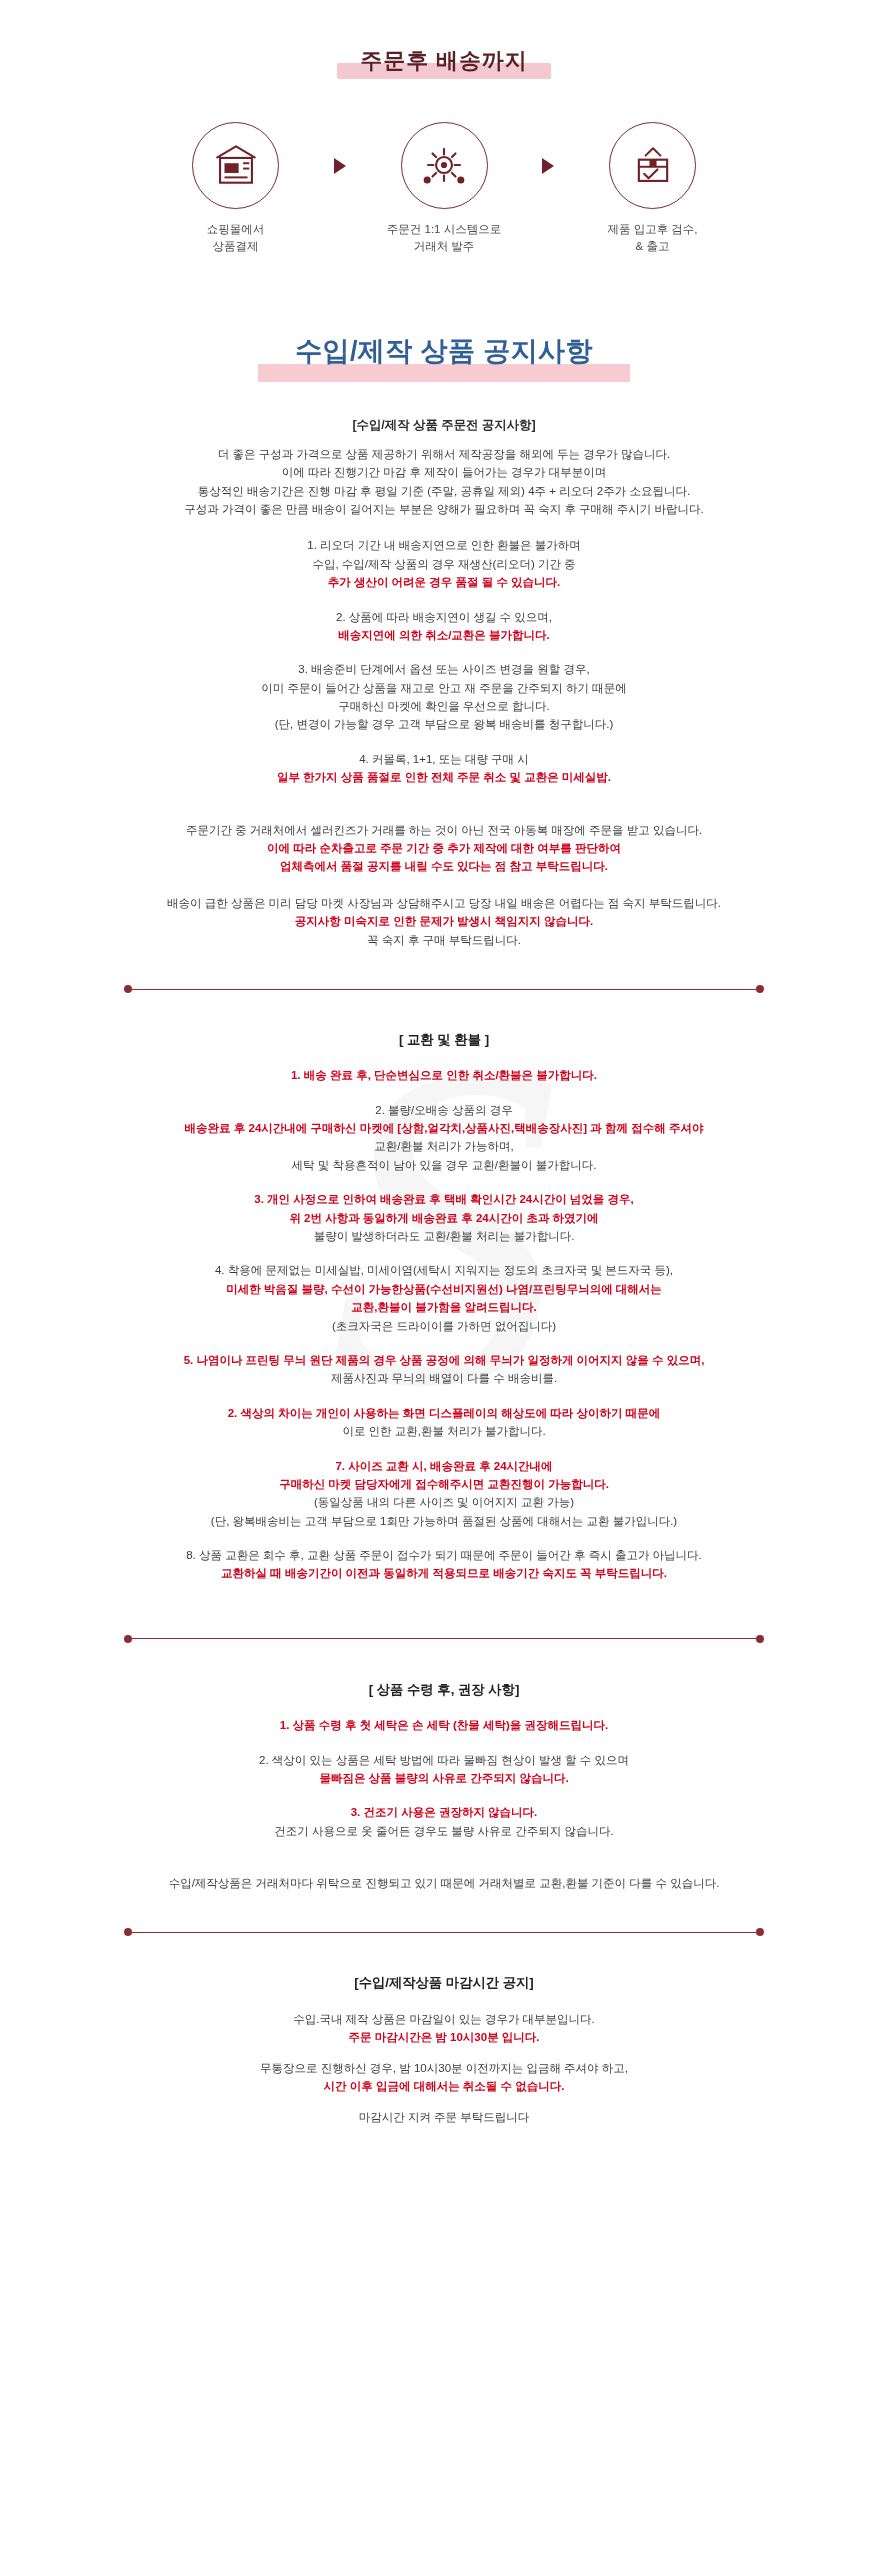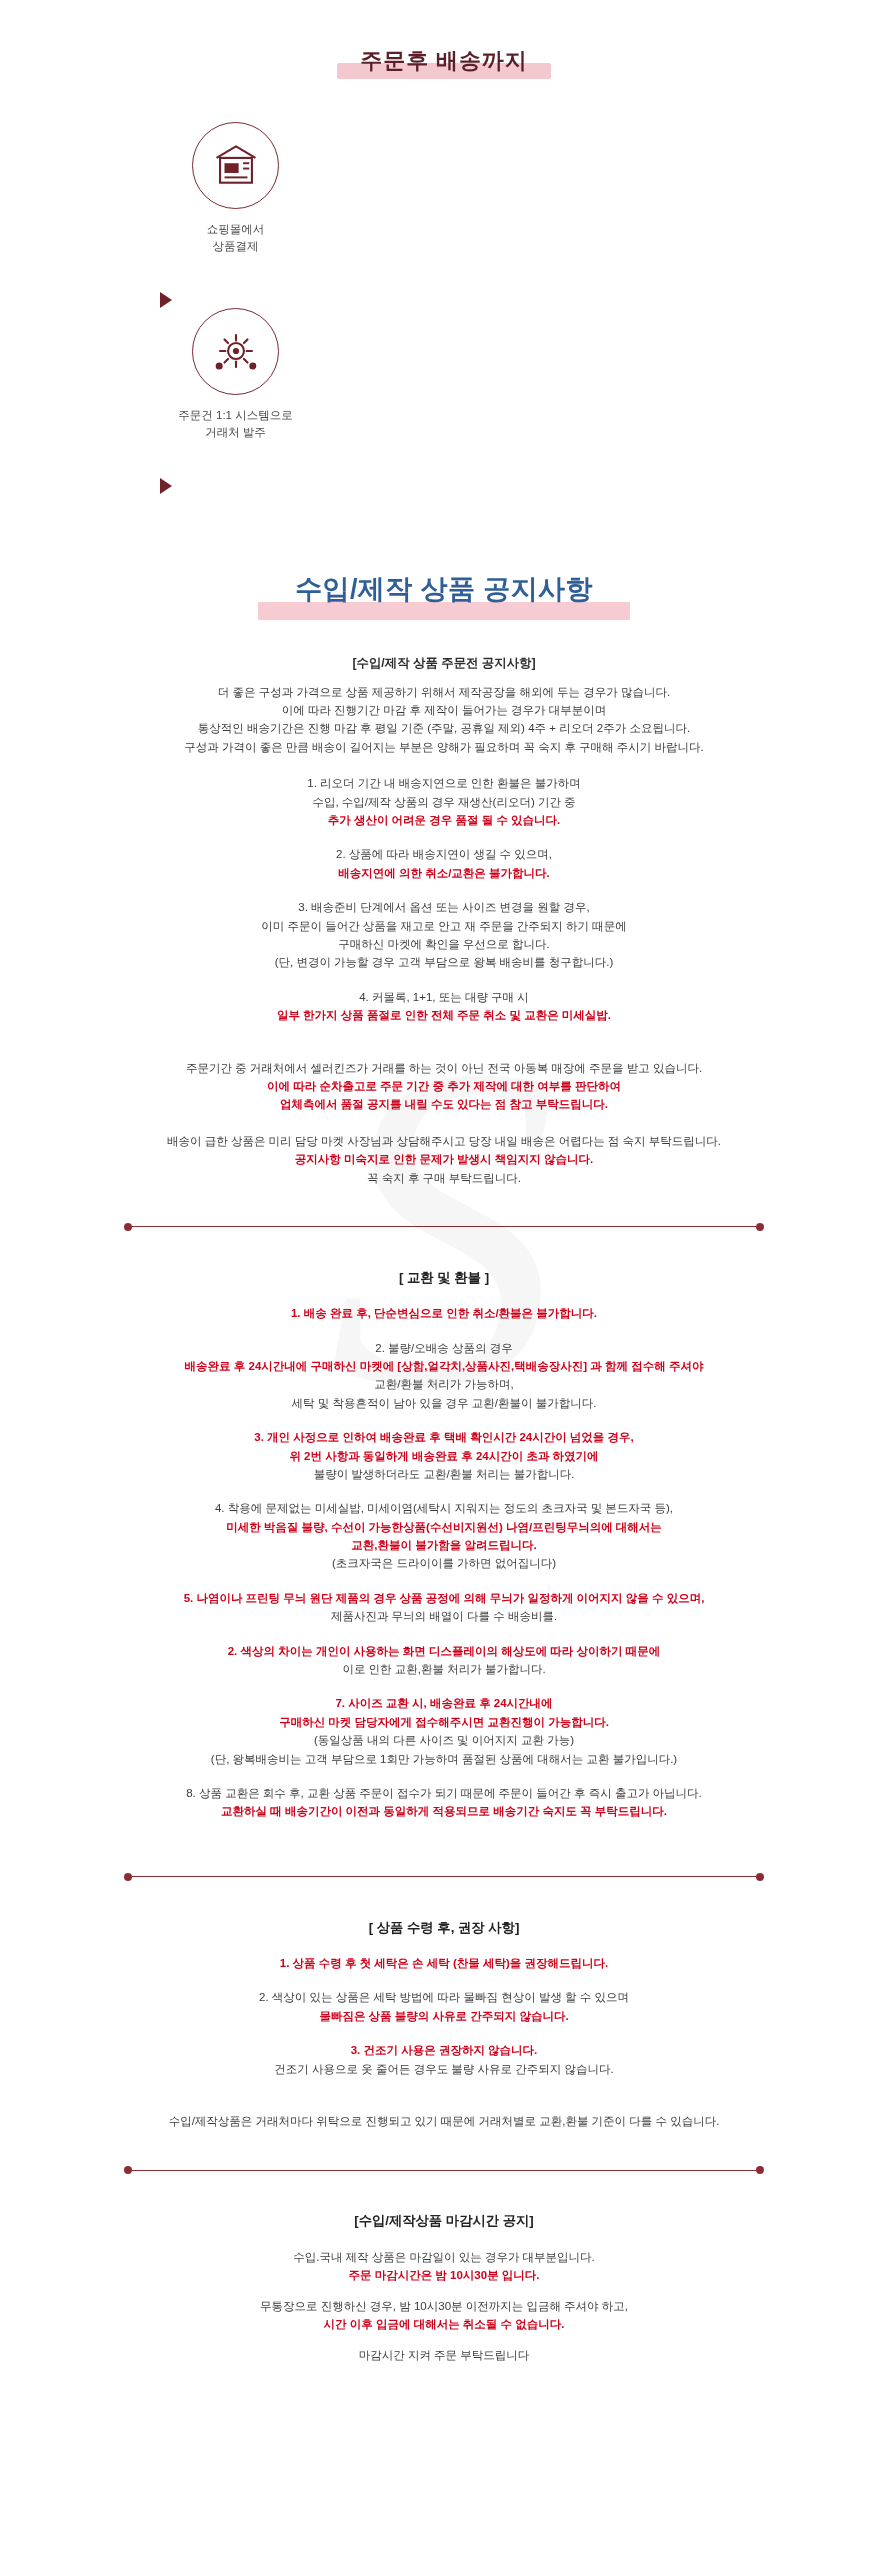--- a/index.html
+++ b/index.html
@@ -68,21 +68,20 @@
     letter-spacing: 0.9px;
   }
 
   
   .steps {
     margin: 37px auto 0 auto;
     width: 568px;
     display: flex;
     align-items: flex-start;
     justify-content: space-between;
-    flex-direction: column;
   }
   .step {
     width: 151px;
     text-align: center;
   }
   .circle {
     width: 85px;
     height: 85px;
     margin: 0 auto 12.4px auto;
     border: 1.8px solid #7a2a33;
@@ -232,20 +231,33 @@
             <circle cx="9" cy="43" r="4" fill="#6f2229"></circle>
             <circle cx="47" cy="43" r="4" fill="#6f2229"></circle>
           </svg>
         </div>
         <div class="step-label">주문건 1:1 시스템으로
 거래처 발주</div>
       </div>
 
       <div class="arrow"></div>
 
+      <div class="step">
+        <div class="circle">
+          <svg width="50" height="46" viewBox="0 0 56 52">
+            <rect x="12" y="20" width="32" height="24" fill="none" stroke="#6f2229" stroke-width="2.4"></rect>
+            <line x1="12" y1="28" x2="44" y2="28" stroke="#6f2229" stroke-width="2.2"></line>
+            <rect x="24" y="20" width="8" height="8" fill="#6f2229"></rect>
+            <path d="M19 16 L28 7 L37 16" fill="none" stroke="#6f2229" stroke-width="2.2" stroke-linejoin="round"></path>
+            <path d="M18 36 L23 41 L33 31" fill="none" stroke="#6f2229" stroke-width="2.4" stroke-linecap="round" stroke-linejoin="round"></path>
+          </svg>
+        </div>
+        <div class="step-label">제품 입고후 검수,
+&amp; 출고</div>
+      </div>
 
     </div>
 
     <div class="section-heading">
       <div class="wrap">
         <div class="hl"></div>
         <h2>수입/제작 상품 공지사항</h2>
       </div>
     </div>
 

